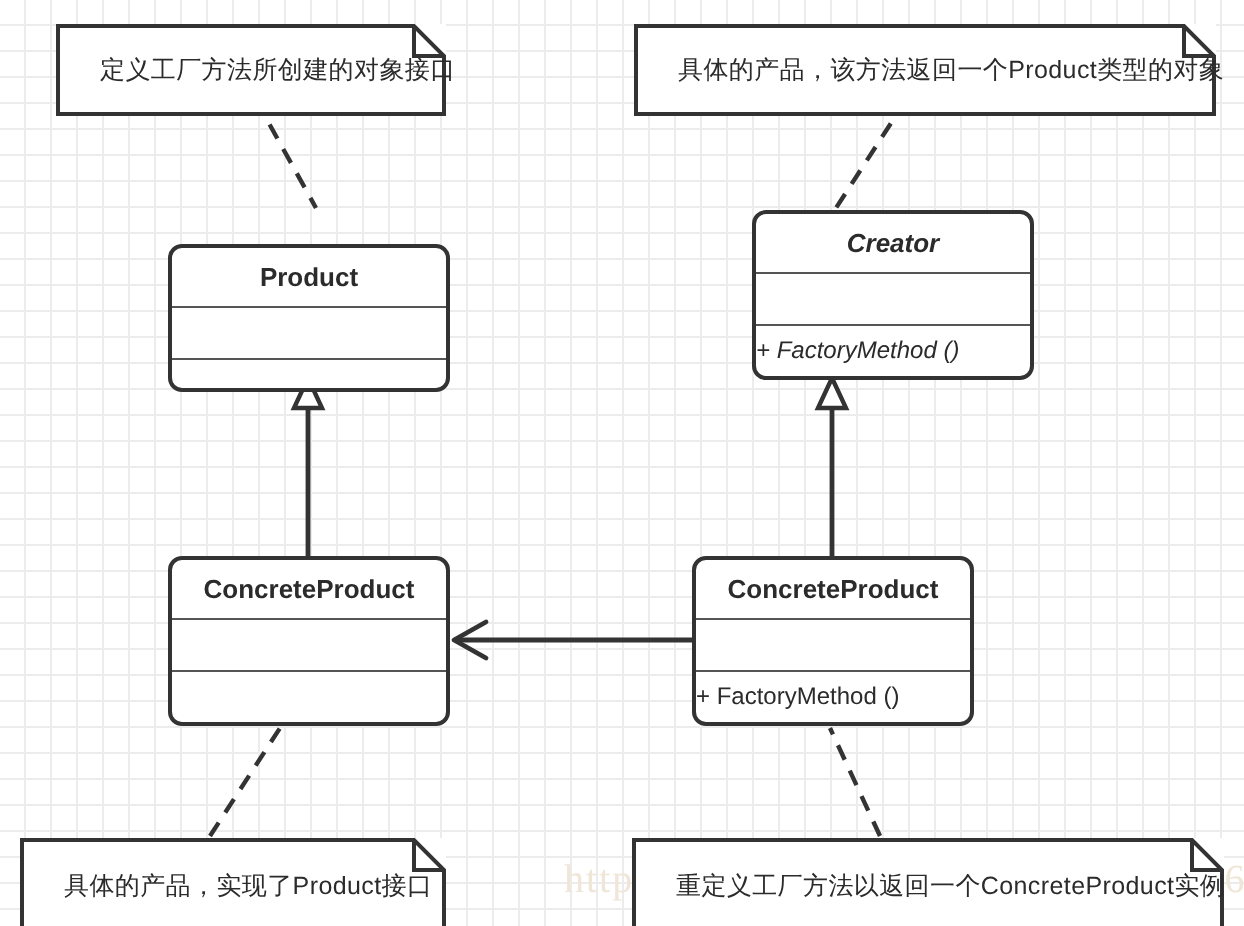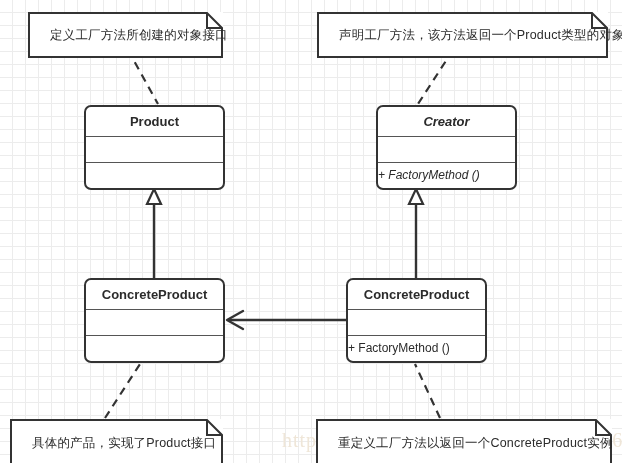--- a/index.html
+++ b/index.html
@@ -137,40 +137,40 @@
       <path d="M179,1 V16 H194" fill="none" stroke="#333333" stroke-width="2"></path>
     </svg>
     <div class="note-text">定义工厂方法所创建的对象接口</div>
   </div>
 
   <div class="note" style="left:317px; top:12px; width:291px; height:46px;">
     <svg width="291" height="46">
       <path d="M1,1 H275 L290,16 V45 H1 Z" fill="#ffffff" stroke="#333333" stroke-width="2"></path>
       <path d="M275,1 V16 H290" fill="none" stroke="#333333" stroke-width="2"></path>
     </svg>
-    <div class="note-text">声明工厂方法，该方法返回一个Product类型的对象</div>
+    <div class="note-text">具体的产品，该方法返回一个Product类型的对象</div>
   </div>
 
   <div class="note" style="left:10px; top:419px; width:213px; height:48px;">
     <svg width="213" height="48">
       <path d="M1,1 H197 L212,16 V48 H1 Z" fill="#ffffff" stroke="#333333" stroke-width="2"></path>
       <path d="M197,1 V16 H212" fill="none" stroke="#333333" stroke-width="2"></path>
     </svg>
     <div class="note-text">具体的产品，实现了Product接口</div>
   </div>
 
   <div class="note" style="left:316px; top:419px; width:296px; height:48px;">
     <svg width="296" height="48">
       <path d="M1,1 H280 L295,16 V48 H1 Z" fill="none" stroke="#333333" stroke-width="2"></path>
       <path d="M280,1 V16 H295" fill="none" stroke="#333333" stroke-width="2"></path>
     </svg>
     <div class="note-text">重定义工厂方法以返回一个ConcreteProduct实例</div>
   </div>
 
-  <div class="uml-class" style="left:84px; top:105px; width:141px; height:85px;">
+  <div class="uml-class" style="left:84px; top:122px; width:141px; height:74px;">
     <div class="uml-name">Product</div>
     <div class="uml-attrs"></div>
     <div class="uml-ops"></div>
   </div>
 
   <div class="uml-class" style="left:346px; top:105px; width:141px; height:85px;margin-left:30px;">
     <div class="uml-name abstract">Creator</div>
     <div class="uml-attrs"></div>
     <div class="uml-ops italic">+ FactoryMethod ()</div>
   </div>

